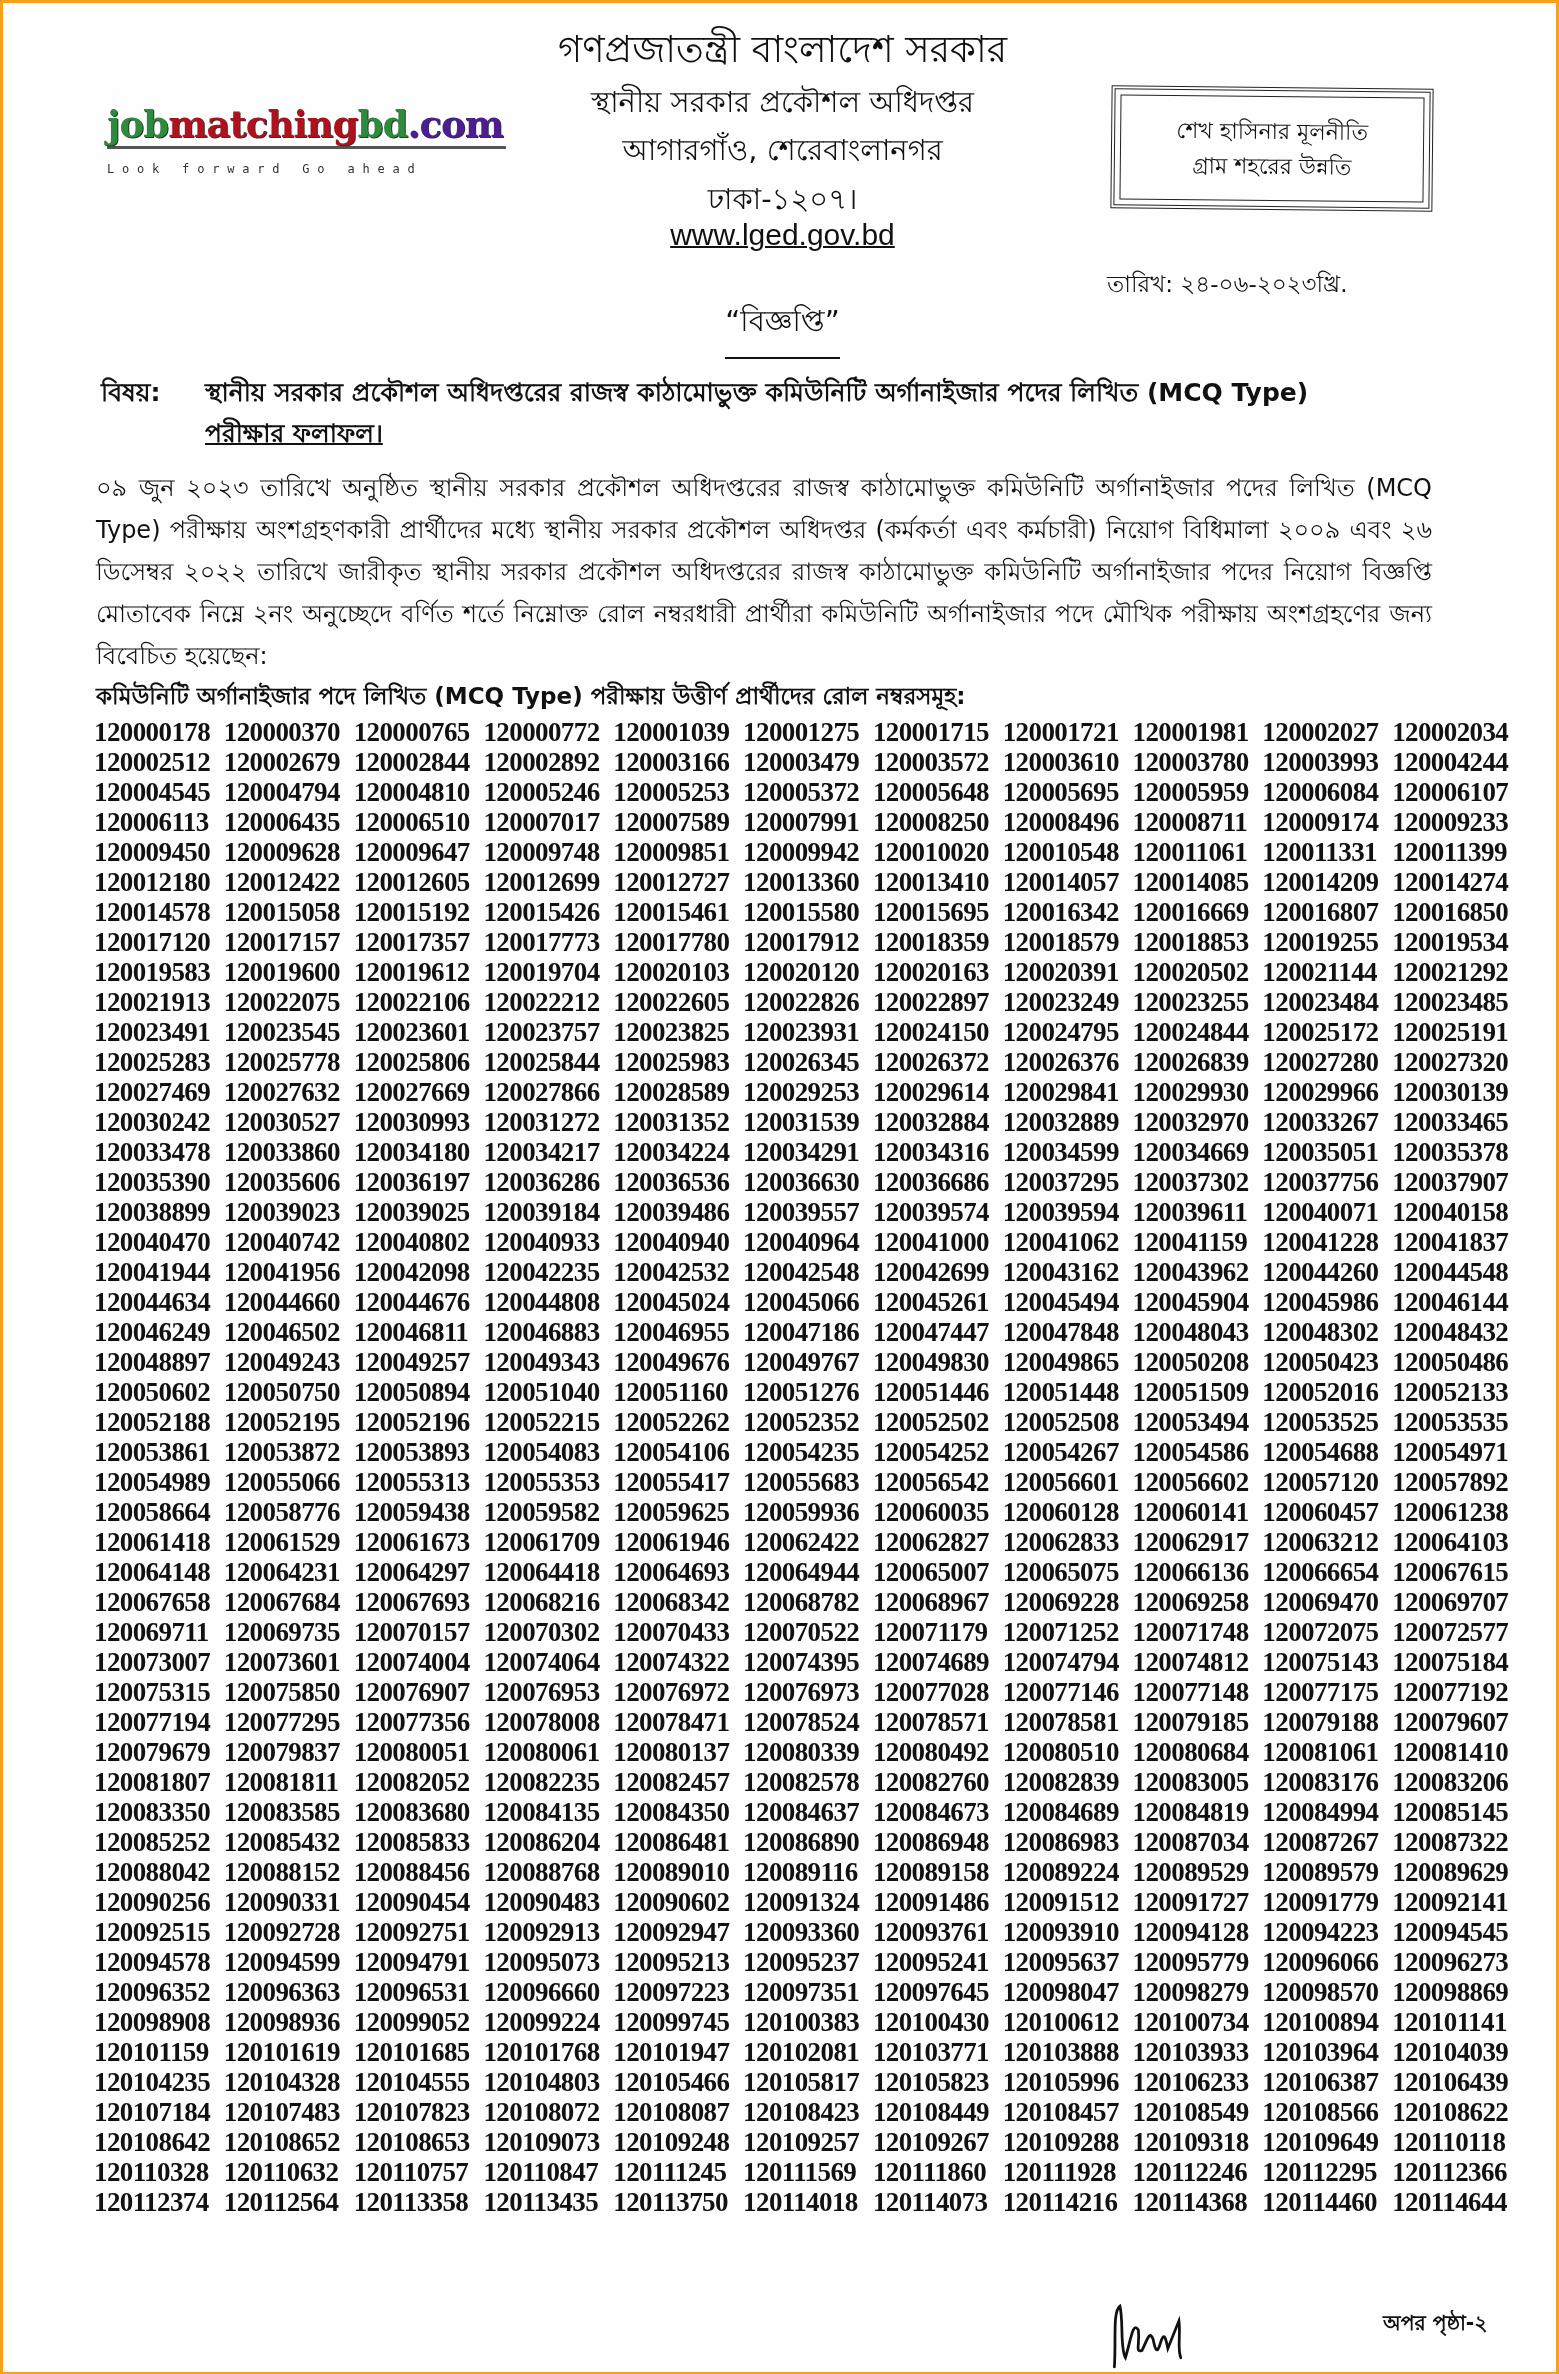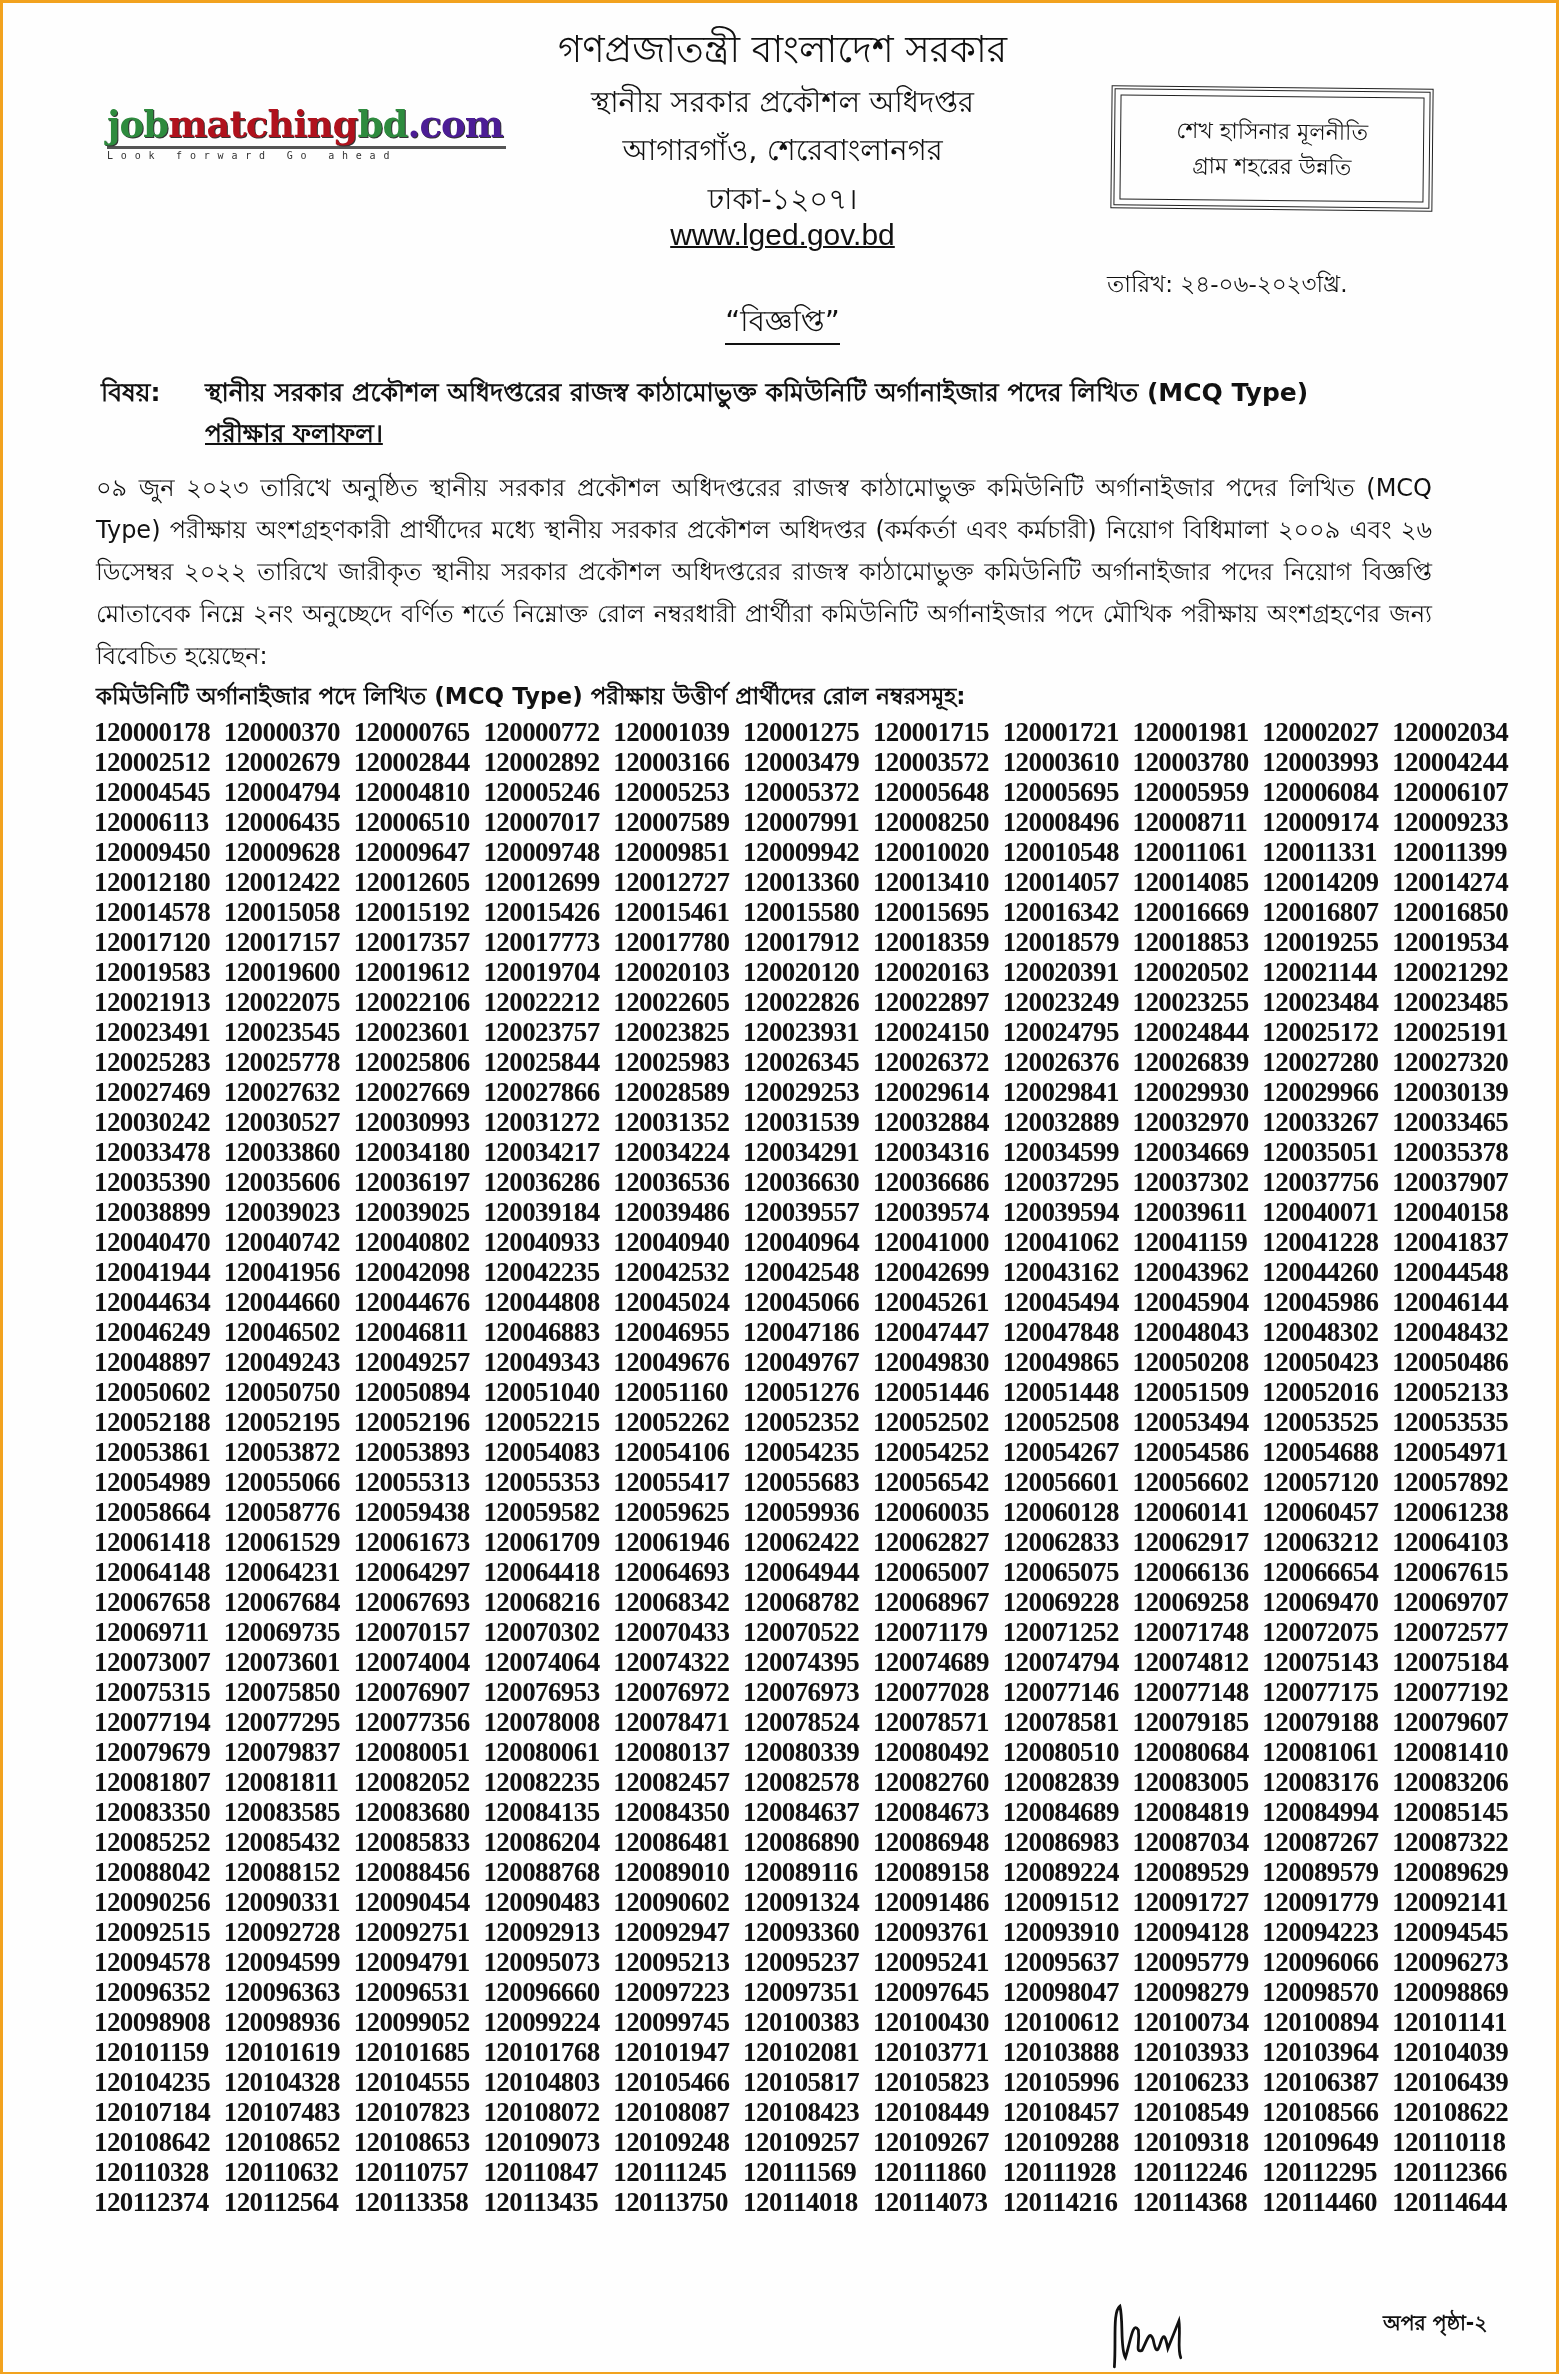--- a/index.html
+++ b/index.html
@@ -39,22 +39,22 @@
     .logo-word {
       font-family: "DejaVu Serif", serif; font-weight: bold; font-size: 37px; letter-spacing: -0.9px;
       line-height: 43px; white-space: nowrap;
       text-shadow: 0.9px 0.9px 0 #333;
     }
     .logo-word .g { color: #2e8b3e; }
     .logo-word .r { color: #b0121d; }
     .logo-word .y { color: #4c1d95; }
     .logo-rule { height: 2.8px; background: #555; margin-top: 0px; width: 399px; }
     .logo-tag {
-      font-family: "DejaVu Sans Mono", monospace; font-size: 10px; letter-spacing: 7.8px;
-      color: #333; margin-top: 1px; white-space: nowrap;
+      font-family: "DejaVu Sans Mono", monospace; font-size: 12px; letter-spacing: 7.8px;
+      color: #333; margin-top: 13px; white-space: nowrap;
     }
 
     
     .motto-box {
       position: absolute; left: 1108px; top: 84px; width: 322px; height: 123px;
       border: 4.6px double #222;
       outline: 1.9px solid #222; outline-offset: -10.2px;
       display: flex; flex-direction: column; justify-content: center; align-items: center;
       font-family: "DejaVu Sans", sans-serif; font-size: 22px; line-height: 35px;
       transform: rotate(0.6deg);
@@ -66,21 +66,21 @@
       font-size: 23px; font-family: "DejaVu Sans", sans-serif;
     }
     .date-line {
       position: absolute; left: 1104px; top: 263px;
       font-size: 23px; font-family: "DejaVu Sans", sans-serif;
     }
     .notice-title {
       position: absolute; left: 0; width: 1559px; top: 295px;
       text-align: center; font-size: 29px; font-family: "DejaVu Sans", sans-serif;
     }
-    .notice-title span { border-bottom: 2.8px double #111; padding-bottom: 5px; }
+    .notice-title span { border-bottom: 2.8px double #111; padding-bottom: 19px; }
 
     
     .subject {
       position: absolute; left: 98px; top: 369px; width: 1336px;
       font-family: "DejaVu Sans", sans-serif; font-weight: bold; font-size: 25px; line-height: 41px;
     }
     .subject-label { position: absolute; left: 0; top: 0; }
     .subject-text { position: absolute; left: 104px; top: 0; width: 1234px; }
     .subject-text .ul { text-decoration: underline; text-decoration-thickness: 1.9px; }
 

